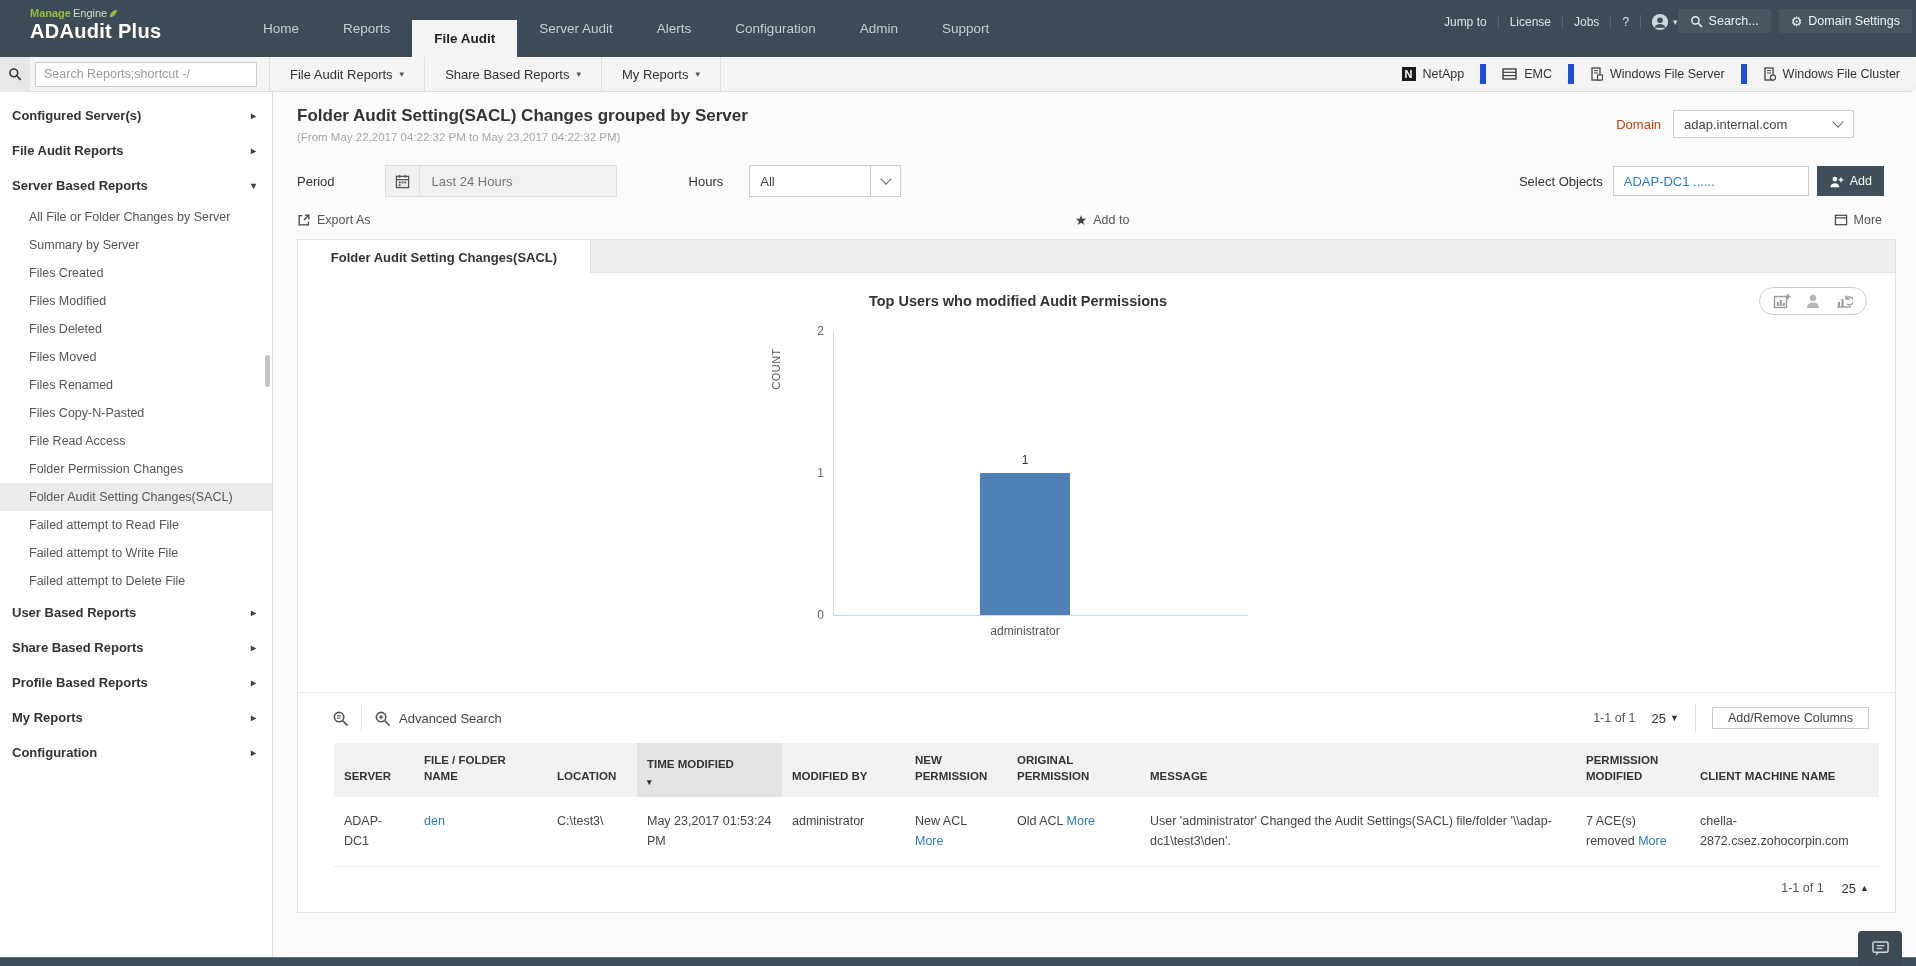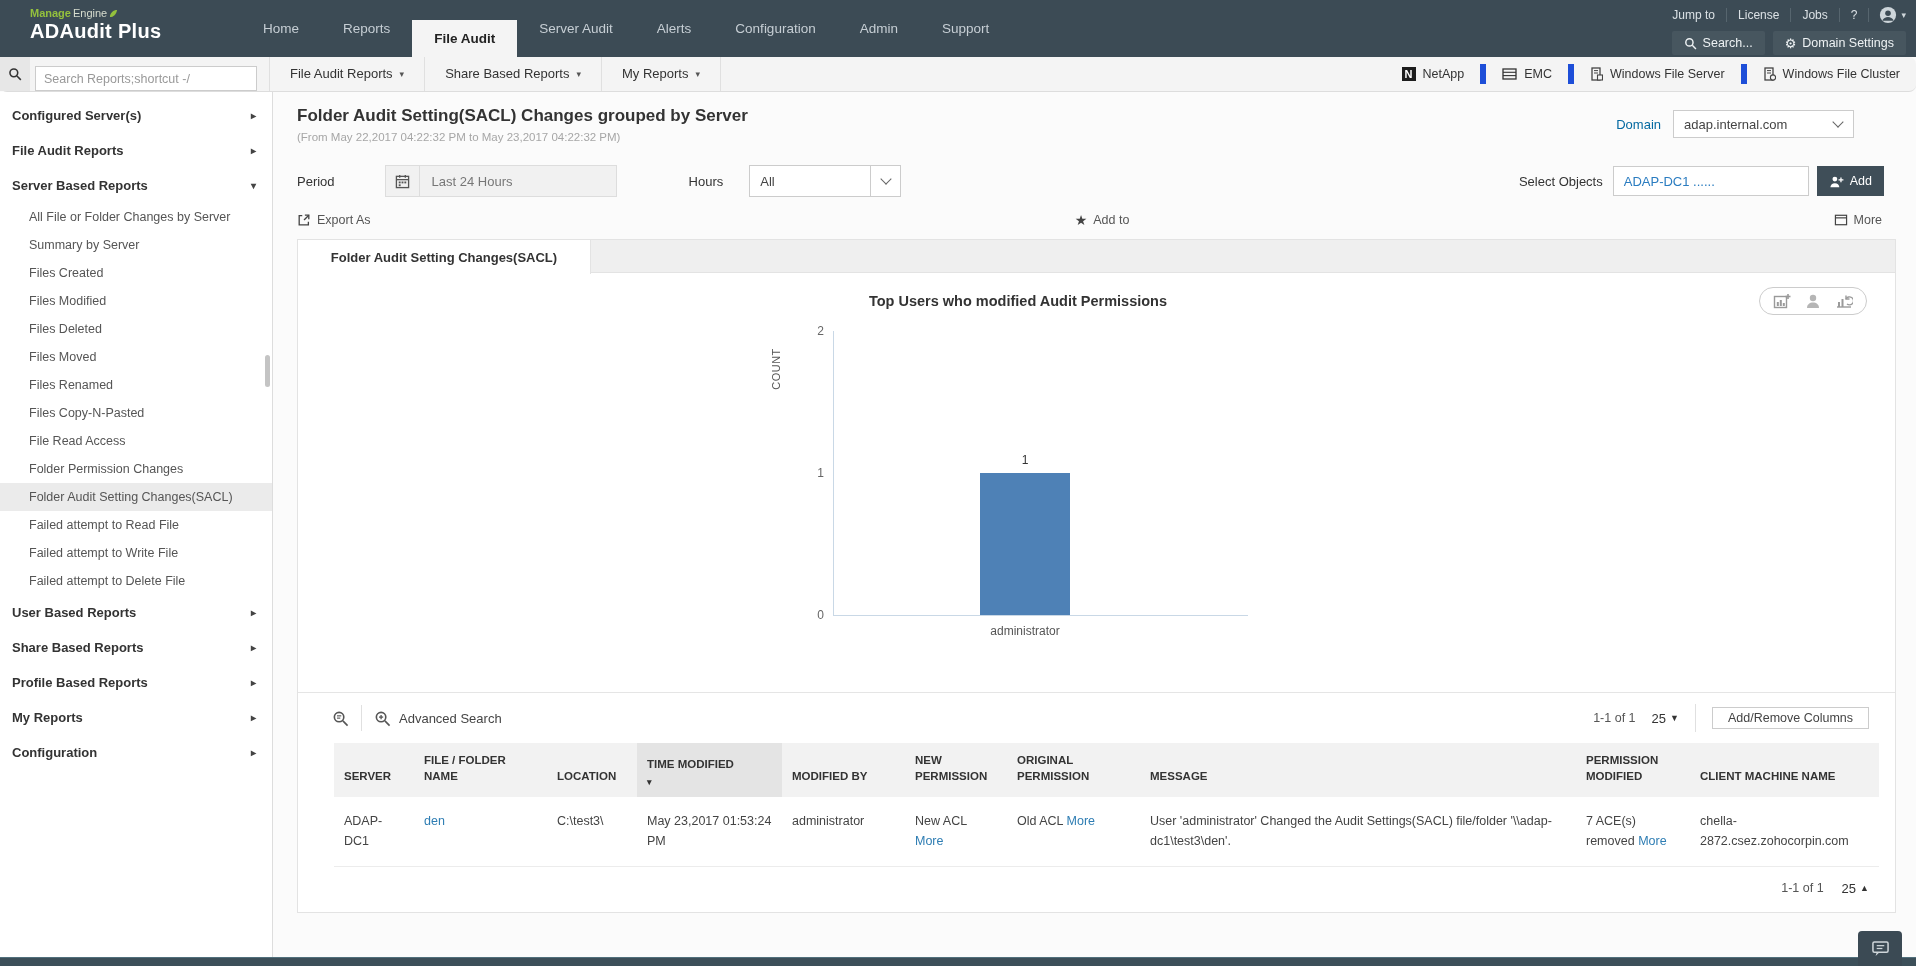--- a/index.html
+++ b/index.html
@@ -9,33 +9,33 @@
   
   .topbar { height:57px; background:#3c4b55; display:flex; position:relative; }
   .brand { margin-left:30px; padding-top:7px; width:195px; }
   .brand-line1 { font-size:11px; display:flex; align-items:center; gap:2px; }
   .brand-manage { color:#94c13d; font-weight:bold; }
   .brand-engine { color:#d7ddcf; }
   .brand-product { color:#ffffff; font-size:20px; font-weight:bold; letter-spacing:.3px; margin-top:1px; }
   .main-nav { display:flex; margin-left:16px; }
   .nav-item { display:flex; align-items:center; padding:0 22px; color:#c6ced4; font-size:13.5px; cursor:pointer; }
   .nav-item.active { background:#f4f4f4; color:#222; font-weight:bold; align-self:flex-end; height:37px; }
-  .top-right { position:absolute; right:10px; top:4px; display:flex; flex-direction:column; align-items:flex-end; }
+  .top-right { position:absolute; right:4px; top:4px; display:flex; flex-direction:row; align-items:flex-end; }
   .top-links { display:flex; align-items:center; height:22px; }
   .top-link { color:#dbe1e5; font-size:12px; padding:0 11px; border-right:1px solid #56656e; cursor:pointer; }
   .top-link:last-of-type { border-right:none; }
   .avatar-wrap { display:flex; align-items:center; gap:4px; padding-left:10px; cursor:pointer; }
   .avatar-caret { color:#cfd6da; font-size:9px; }
   .top-buttons { display:flex; gap:8px; margin-top:5px; }
   .dark-btn { background:#47565f; color:#eef2f4; font-size:12.5px; padding:5px 12px; border-radius:2px;
               display:flex; align-items:center; gap:6px; cursor:pointer; }
   .gear-glyph { font-size:13px; line-height:1; }
 
   
-  .subbar { height:35px; background:#f4f4f4; border-bottom:1px solid #dddddd; display:flex; align-items:flex-end;border-radius:7px; }
+  .subbar { height:35px; background:#f4f4f4; border-bottom:1px solid #dddddd; display:flex; align-items:center;border-radius:7px; }
   .search-cell { width:30px; height:35px; background:#e7e7e7; display:flex; align-items:center; justify-content:center; color:#333; cursor:pointer; }
   .subbar input { width:222px; height:25px; margin-left:5px; border:1px solid #cccccc; font-size:12.5px;
                   padding:0 8px; color:#444; background:#fff; }
   .subbar input::placeholder { color:#999; }
   .sub-sep { width:1px; height:35px; background:#e0e0e0; margin-left:12px; }
   .menu-item { display:flex; align-items:center; gap:7px; font-size:13px; color:#333; padding:0 20px;
                border-right:1px solid #e0e0e0; height:35px; cursor:pointer; }
   .caret-down { font-size:9px; color:#555; }
   .platforms { margin-left:auto; display:flex; align-items:center; height:35px; }
   .plat { display:flex; align-items:center; gap:7px; font-size:12.5px; color:#333; padding:0 16px;
@@ -55,21 +55,21 @@
   .side-arrow { font-size:10px; color:#444; }
   .scroll-thumb { position:absolute; right:2px; top:263px; width:5px; height:32px; background:#c4c4c4; border-radius:3px; }
 
   .content { flex:1; padding:14px 20px 0 24px; position:relative; }
 
   
   .page-head { display:flex; justify-content:space-between; align-items:flex-start; }
   .page-title { font-size:17px; font-weight:bold; color:#333; }
   .page-sub { font-size:11.5px; color:#a6a6a6; margin-top:5px; }
   .domain-wrap { display:flex; align-items:center; gap:12px; margin-top:4px; margin-right:42px; }
-  .domain-label { font-size:13px; color:#0369a1; }
+  .domain-label { font-size:13px; color:#c2410c; }
   .domain-select { width:181px; height:28px; background:#fff; border:1px solid #ccc; display:flex;
                    align-items:center; cursor:pointer; }
   .domain-select .val { flex:1; padding-left:10px; font-size:13px; color:#444; }
   .chev-cell { width:30px; height:100%; display:flex; align-items:center; justify-content:center; }
   .chev { width:8px; height:8px; border-right:1.6px solid #666; border-bottom:1.6px solid #666;
           transform:rotate(45deg); margin-top:-4px; }
 
   
   .filter-row { display:flex; align-items:center; margin-top:22px; }
   .flabel { font-size:13px; color:#333; }

